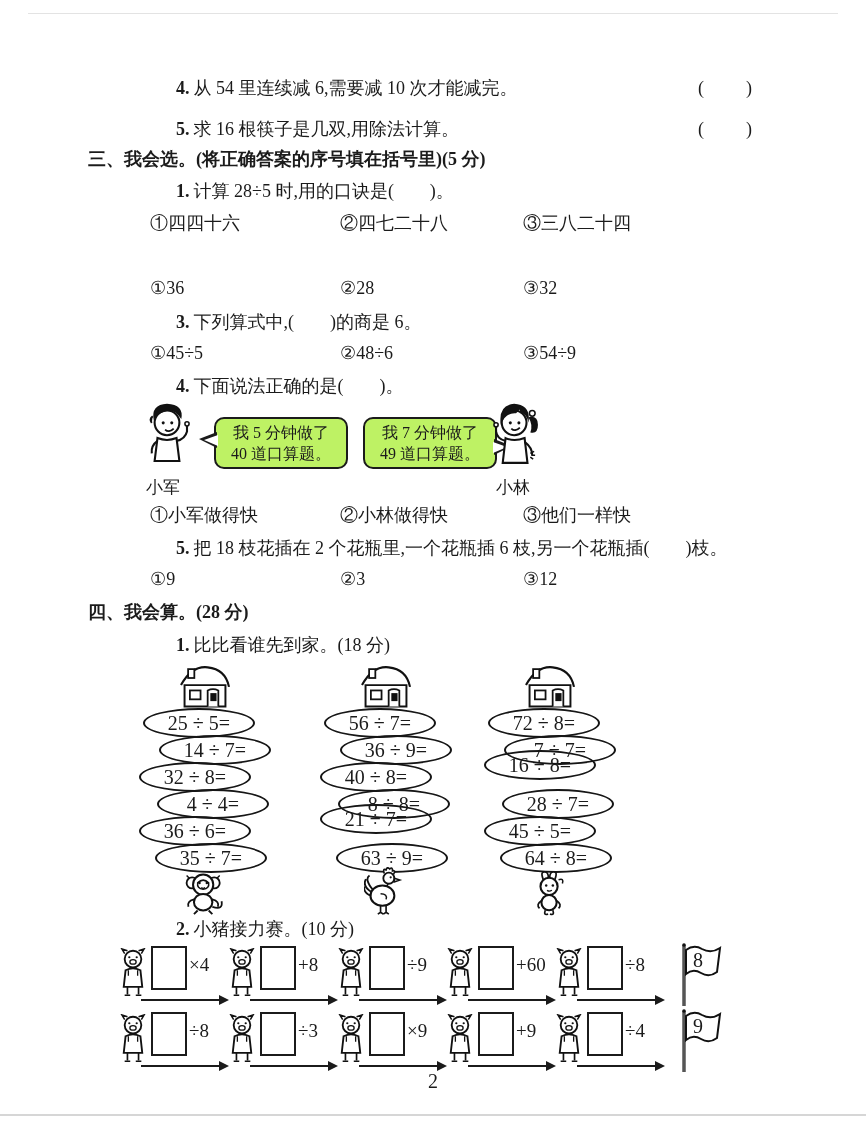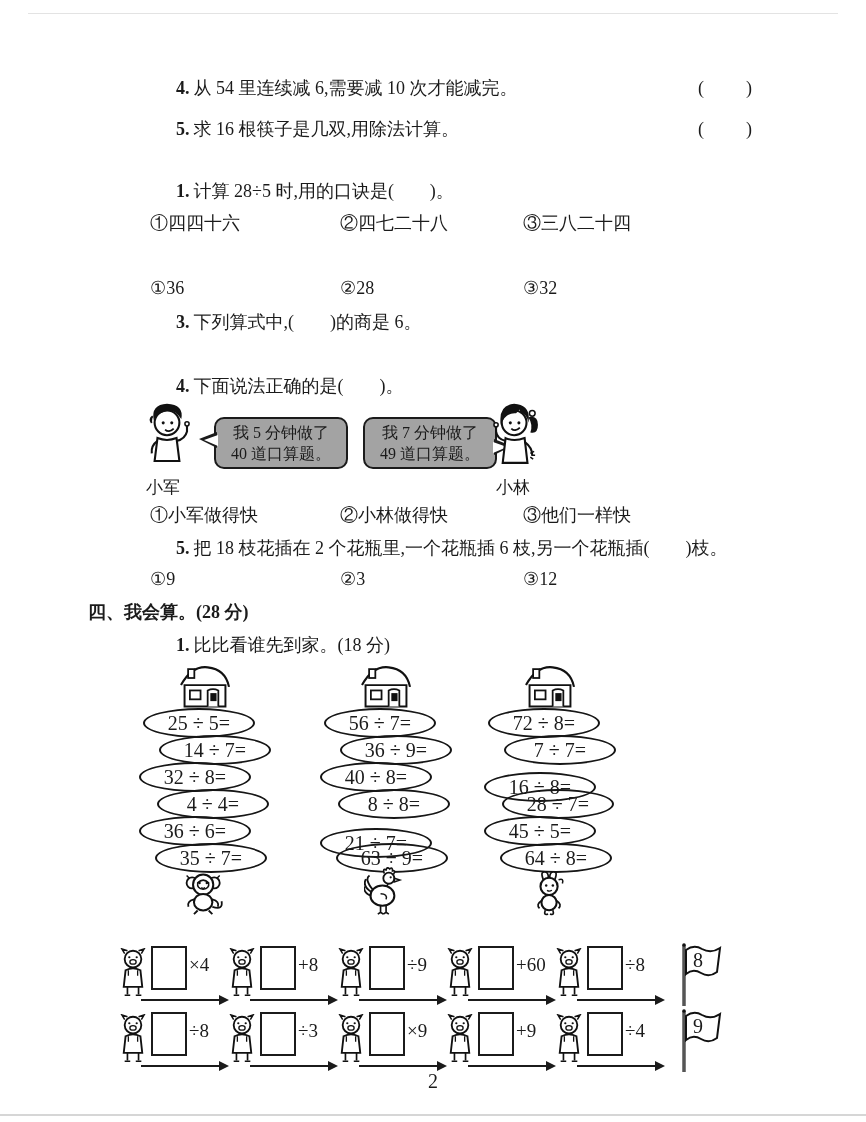--- a/index.html
+++ b/index.html
@@ -19,21 +19,21 @@
   .optrow { position:absolute; left:0; width:866px; height:26px; }
   .opt { position:absolute; white-space:nowrap; }
   .o1 { left:150px; } .o2 { left:340px; } .o3 { left:523px;font-family:Liberation Serif, serif; }
 
   
   .illus { position:absolute; left:130px; top:400px; width:490px; height:100px; }
   .kid { position:absolute; }
   .kidname { position:absolute; font-size:17px; }
   .bubble {
     position:absolute; border:2px solid #1b1b1b; border-radius:10px;
-    background:#a3a3a3; width:118px; padding:3px 6px; text-align:center;
+    background:#bef264; width:118px; padding:3px 6px; text-align:center;
     font-size:16px; line-height:21px; white-space:nowrap;
   }
   .tail, .tail-in { position:absolute; width:0; height:0; }
   .tail.left  { left:-17px; top:13px; border-top:7px solid transparent; border-bottom:9px solid transparent; border-right:18px solid #1b1b1b; }
   .tail-in.left { left:-12px; top:16px; border-top:5px solid transparent; border-bottom:6px solid transparent; border-right:14px solid #fff; }
   .tail.right { right:-17px; top:20px; border-top:7px solid transparent; border-bottom:9px solid transparent; border-left:18px solid #1b1b1b; }
   .tail-in.right { right:-12px; top:23px; border-top:5px solid transparent; border-bottom:6px solid transparent; border-left:14px solid #fff; }
 
   
   .race { position:absolute; left:0; top:660px; width:782px; height:256px; }
@@ -72,38 +72,44 @@
   <div class="tline" style="top:76px">
     <span class="qnum">4.</span><span>从 54 里连续减 6,需要减 10 次才能减完。</span>
   </div>
   <span class="bracket" style="top:76px">(　　)</span>
 
   <div class="tline" style="top:117px">
     <span class="qnum">5.</span><span>求 16 根筷子是几双,用除法计算。</span>
   </div>
   <span class="bracket" style="top:117px">(　　)</span>
 
+  <div class="sec" style="top:147px">三、我会选。(将正确答案的序号填在括号里)(5 分)</div>
 
   <div class="tline" style="top:179px">
     <span class="qnum">1.</span><span>计算 28÷5 时,用的口诀是(　　)。</span>
   </div>
   <div class="optrow" style="top:211px">
     <span class="opt o1">①四四十六</span>
     <span class="opt o2">②四七二十八</span>
     <span class="opt o3">③三八二十四</span>
   </div>
 
   <div class="optrow" style="top:277px">
     <span class="opt o1">①36</span>
     <span class="opt o2">②28</span>
     <span class="opt o3">③32</span>
   </div>
 
   <div class="tline" style="top:310px">
     <span class="qnum">3.</span><span>下列算式中,(　　)的商是 6。</span>
+  </div>
+  <div class="optrow" style="top:342px">
+    <span class="opt o1">①45÷5</span>
+    <span class="opt o2">②48÷6</span>
+    <span class="opt o3">③54÷9</span>
   </div>
 
   <div class="tline" style="top:374px">
     <span class="qnum">4.</span><span>下面说法正确的是(　　)。</span>
   </div>
 
   <div class="illus">
     <svg class="kid" style="left:8px; top:0" width="58" height="80" viewBox="0 0 60 84">
       <circle cx="30" cy="24" r="13" fill="#fff" stroke="#111" stroke-width="2.2"></circle>
       <path d="M16 21 Q13 5 30 4 Q48 5 45 20 Q38 9 28 12 Q19 15 16 21 Z" fill="#111"></path>
@@ -201,26 +207,26 @@
     <div class="oval" style="left:159px; top:75px">14 ÷ 7=</div>
     <div class="oval" style="left:139px; top:102px">32 ÷ 8=</div>
     <div class="oval" style="left:157px; top:129px">4 ÷ 4=</div>
     <div class="oval" style="left:139px; top:156px">36 ÷ 6=</div>
     <div class="oval" style="left:155px; top:183px">35 ÷ 7=</div>
 
     <div class="oval" style="left:324px; top:48px">56 ÷ 7=</div>
     <div class="oval" style="left:340px; top:75px">36 ÷ 9=</div>
     <div class="oval" style="left:320px; top:102px">40 ÷ 8=</div>
     <div class="oval" style="left:338px; top:129px">8 ÷ 8=</div>
-    <div class="oval" style="left:320px; top:168px">21 ÷ 7=</div>
+    <div class="oval" style="left:320px; top:144px">21 ÷ 7=</div>
     <div class="oval" style="left:336px; top:183px">63 ÷ 9=</div>
 
     <div class="oval" style="left:488px; top:48px">72 ÷ 8=</div>
     <div class="oval" style="left:504px; top:75px">7 ÷ 7=</div>
-    <div class="oval" style="left:484px; top:112px">16 ÷ 8=</div>
+    <div class="oval" style="left:484px; top:90px">16 ÷ 8=</div>
     <div class="oval" style="left:502px; top:129px">28 ÷ 7=</div>
     <div class="oval" style="left:484px; top:156px">45 ÷ 5=</div>
     <div class="oval" style="left:500px; top:183px">64 ÷ 8=</div>
 
     <svg class="animal" style="left:179px; top:210px" width="52" height="46" viewBox="0 0 56 50">
       <circle cx="14" cy="14" r="6" fill="#fff" stroke="#111" stroke-width="2"></circle>
       <circle cx="38" cy="14" r="6" fill="#fff" stroke="#111" stroke-width="2"></circle>
       <circle cx="26" cy="16" r="11" fill="#fff" stroke="#111" stroke-width="2.2"></circle>
       <path d="M20 14 Q26 8 32 14 Q33 20 26 21 Q19 20 20 14 Z" fill="#fff" stroke="#111" stroke-width="1.6"></path>
       <circle cx="22" cy="14" r="1.4" fill="#111"></circle>
@@ -251,20 +257,23 @@
       <circle cx="17" cy="16" r="1.3" fill="#111"></circle>
         <circle cx="24" cy="16" r="1.3" fill="#111"></circle>
       <path d="M18 21 Q20 23 23 21" stroke="#111" stroke-width="1.4" fill="none"></path>
       <path d="M30 10 Q36 8 34 14" fill="#fff" stroke="#111" stroke-width="1.6"></path>
       <ellipse cx="20" cy="34" rx="8" ry="8" fill="#fff" stroke="#111" stroke-width="2.2"></ellipse>
       <path d="M12 32 Q6 36 10 40 M28 32 Q34 36 30 40" fill="none" stroke="#111" stroke-width="1.8"></path>
       <path d="M16 42 Q14 48 19 46 M24 42 Q26 48 21 46" fill="none" stroke="#111" stroke-width="1.8"></path>
     </svg>
   </div>
 
+  <div class="tline" style="top:917px">
+    <span class="qnum">2.</span><span>小猪接力赛。(10 分)</span>
+  </div>
 
   <div class="relayrow" style="top:944px">
     <div class="step s0">
       <svg class="pig" width="30" height="50" viewBox="0 0 32 54">
           <path d="M7 6 L4 1 L10 3 M25 6 L28 1 L22 3" fill="none" stroke="#111" stroke-width="1.6"></path>
           <circle cx="16" cy="12" r="9" fill="#fff" stroke="#111" stroke-width="2"></circle>
           <circle cx="12" cy="10" r="1.2" fill="#111"></circle>
           <circle cx="20" cy="10" r="1.2" fill="#111"></circle>
           <ellipse cx="16" cy="15" rx="3.4" ry="2.4" fill="#fff" stroke="#111" stroke-width="1.4"></ellipse>
           <path d="M8 24 Q16 20 24 24 L26 42 L6 42 Z" fill="#fff" stroke="#111" stroke-width="2"></path>

